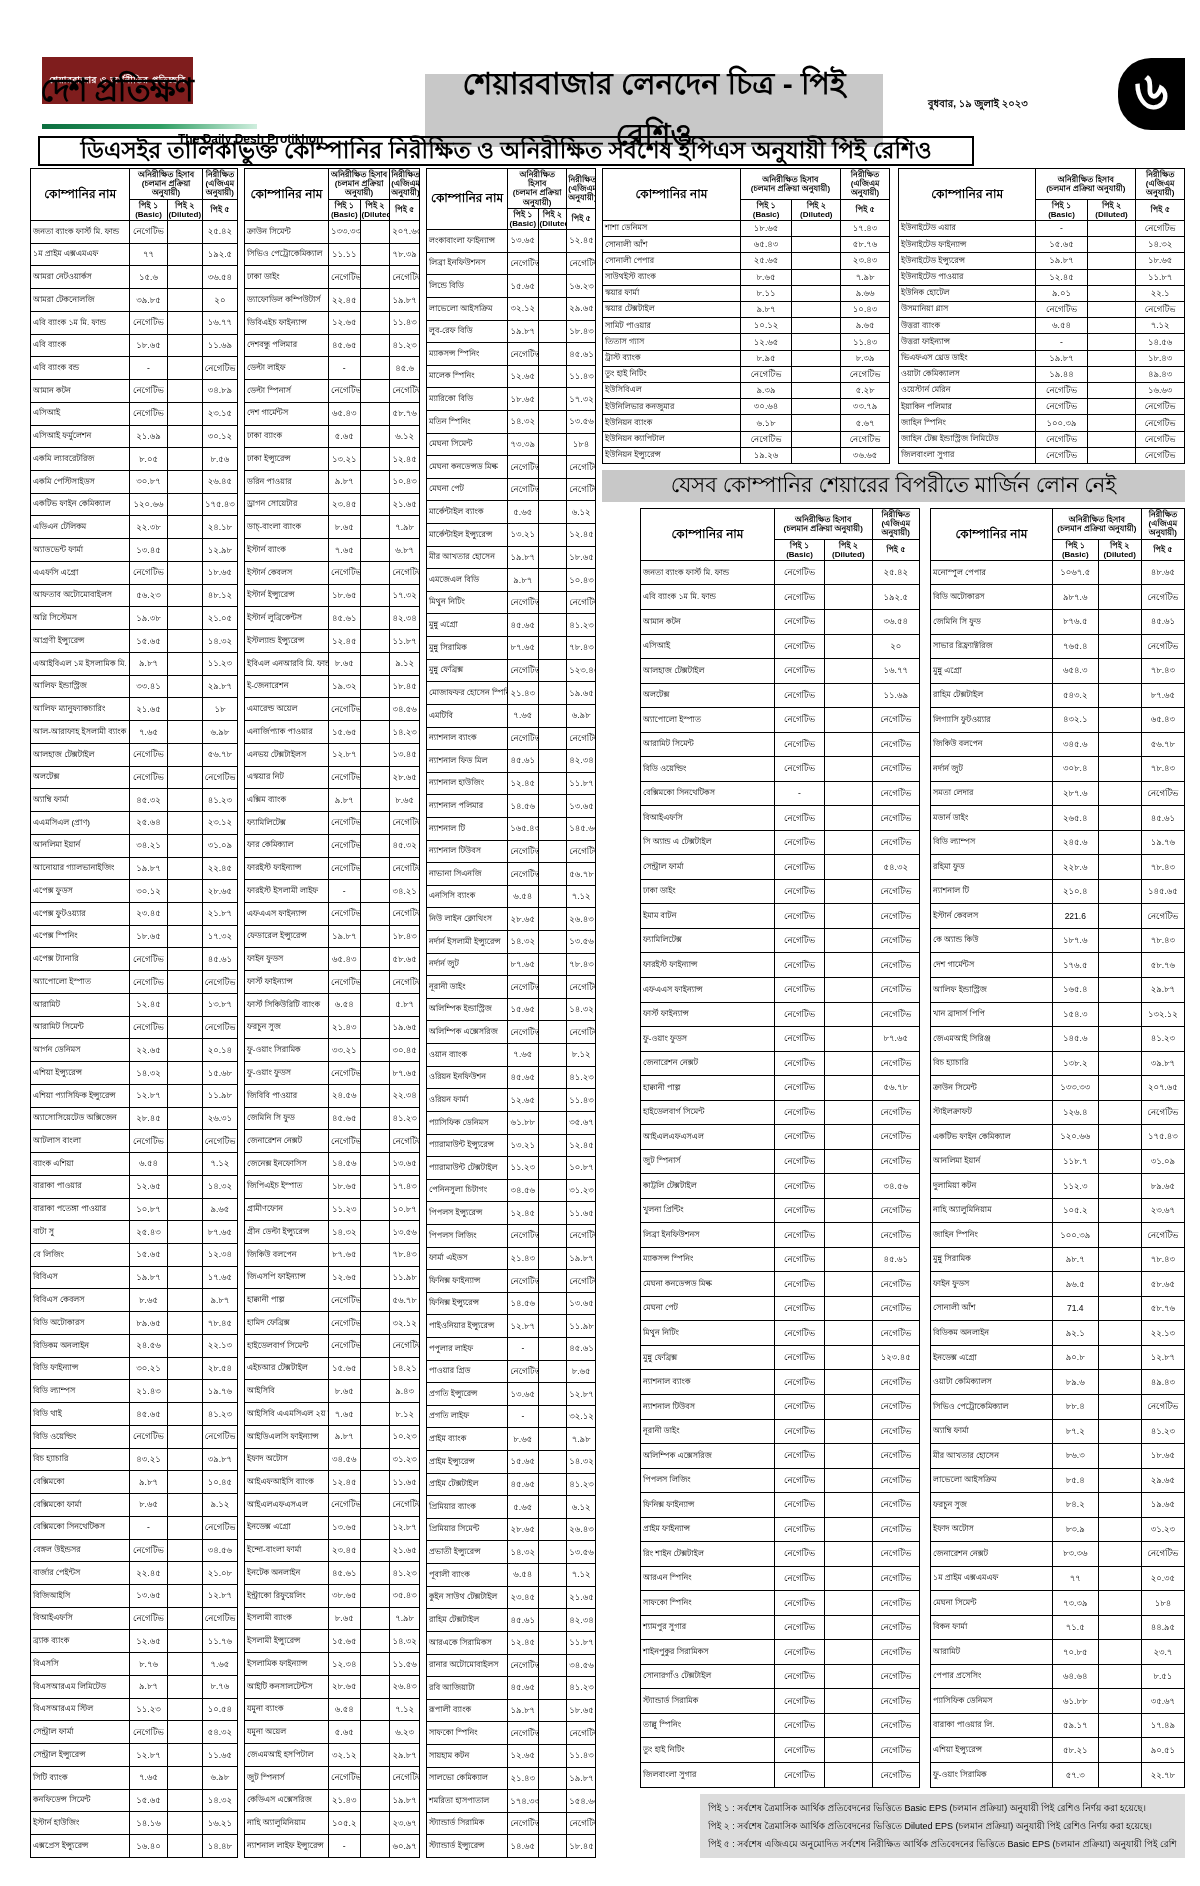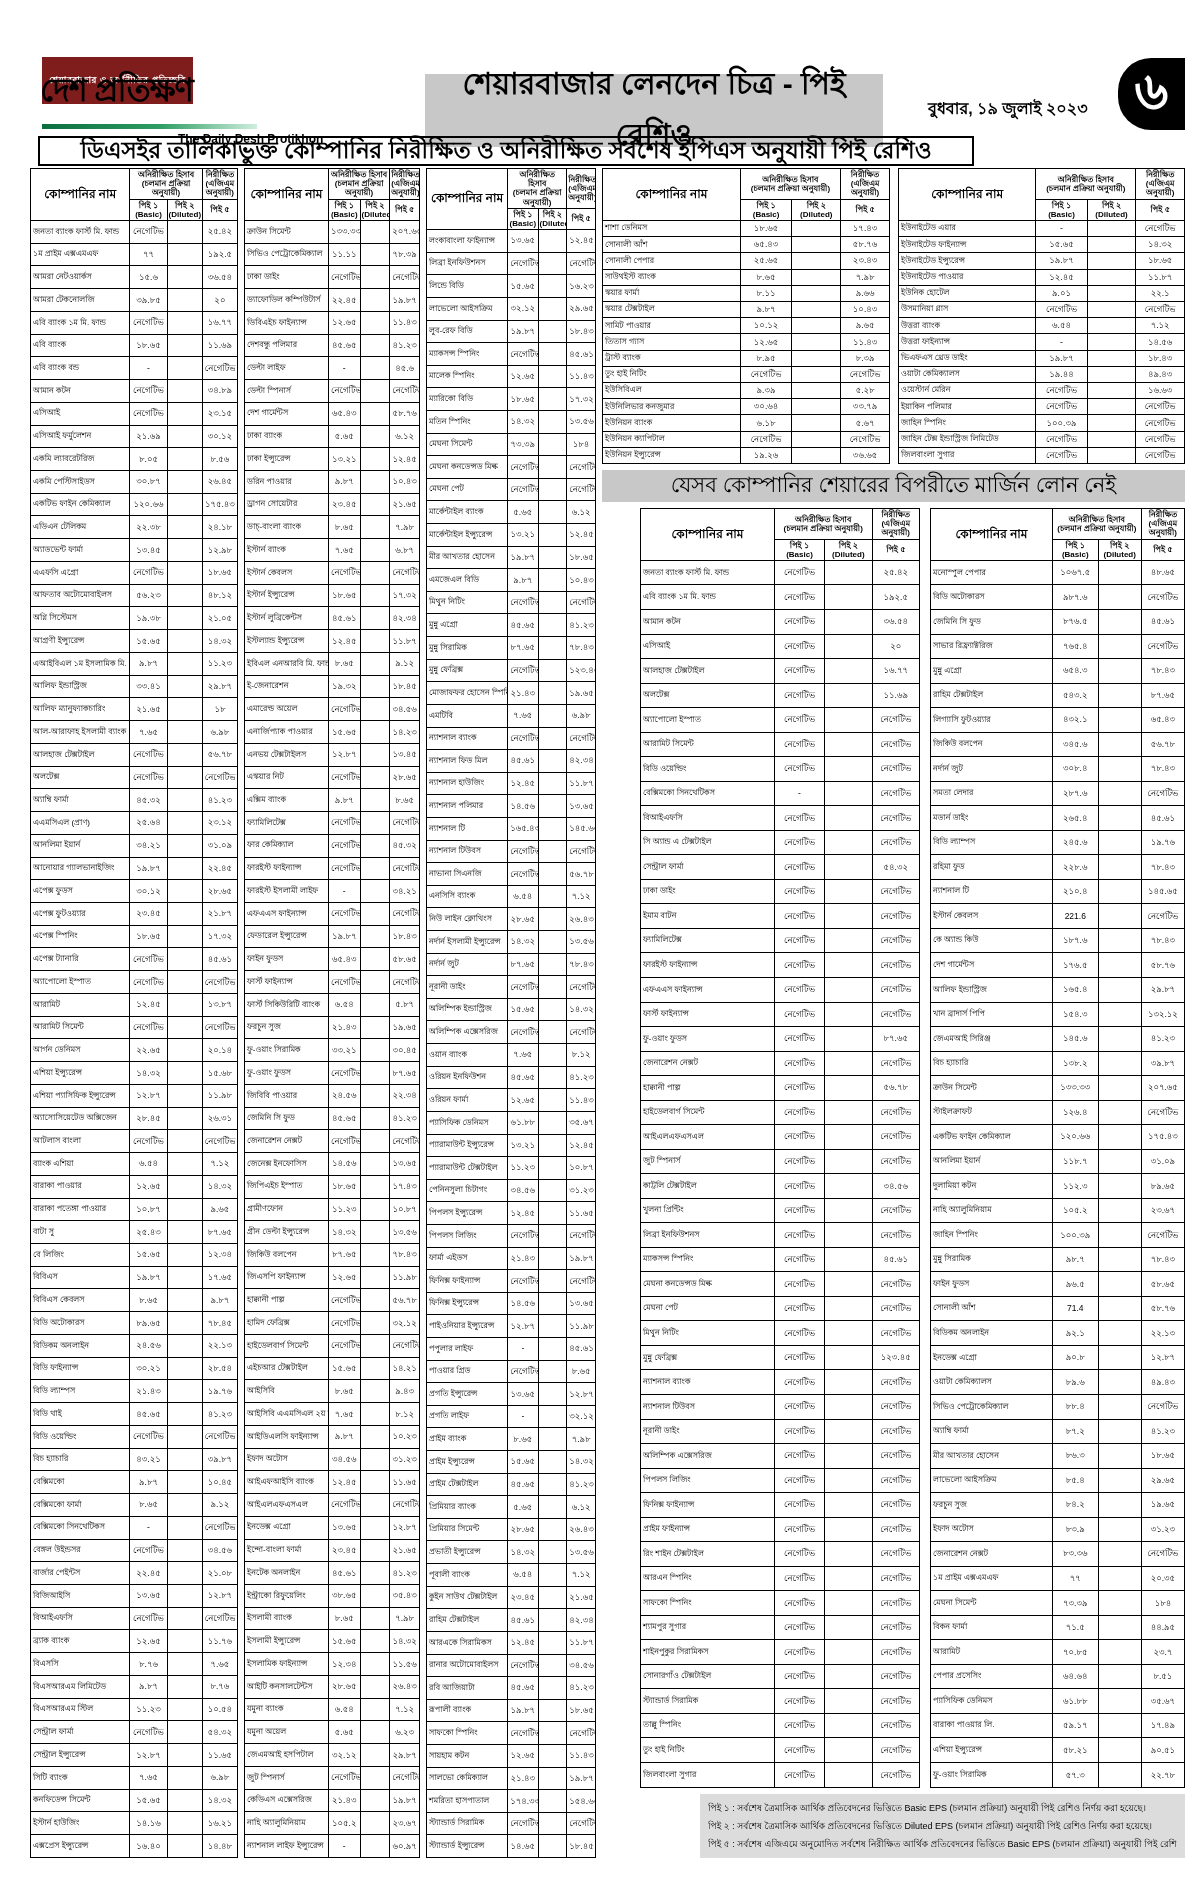--- a/index.html
+++ b/index.html
@@ -5,21 +5,21 @@
   *{margin:0;padding:0;box-sizing:border-box}
   html,body{width:1200px;height:1886px}
   body{position:relative;background:#fff;color:#000;font-family:"Liberation Sans","DejaVu Sans",sans-serif;overflow:hidden}
   .abs{position:absolute}
   
   .tagline{background:#7f1d1d;color:#fff;font-size:9px;font-weight:bold;padding:16px 7px;letter-spacing:.5px}
   .masthead{font-size:32px;font-weight:900;letter-spacing:-1px;line-height:1}
   .greenbar{background:linear-gradient(to right,#0b6e3f,#2f9e63 55%,#cfeede);height:5px}
   .engtitle{font-size:12px;font-weight:bold}
   .pagetitle{background:#c8c8c8;display:flex;align-items:center;justify-content:center;font-size:30px;font-weight:bold;text-align:center}
-  .dateline{font-size:16px;font-weight:bold;white-space:nowrap}
+  .dateline{font-size:10px;font-weight:bold;white-space:nowrap}
   .pagenum{background:#000;color:#fff;display:flex;align-items:center;justify-content:center;font-size:52px;font-weight:bold;border-radius:33px 0 0 33px}
   .maintitle{border:2px solid #000;display:flex;align-items:center;justify-content:center;font-size:23px;font-weight:bold;text-align:center}
   .margintitle{background:#c8c8c8;display:flex;align-items:center;justify-content:center;font-size:21px;font-weight:normal;text-align:center}
   
   .tcol table{width:100%;height:100%;border-collapse:collapse;table-layout:fixed;background:#fff}
   .tcol th,.tcol td{border:1px solid #000;overflow:hidden}
   .tcol thead th{font-size:8px;font-weight:bold;text-align:center;white-space:pre-line;line-height:1.15;padding:1px}
   .tcol thead th.hname{font-size:12px;white-space:normal}
   .tcol td{font-size:8.5px;line-height:1.05;padding:0 2px;white-space:nowrap}
   .tcol td.cname{text-align:left;font-size:8px}

